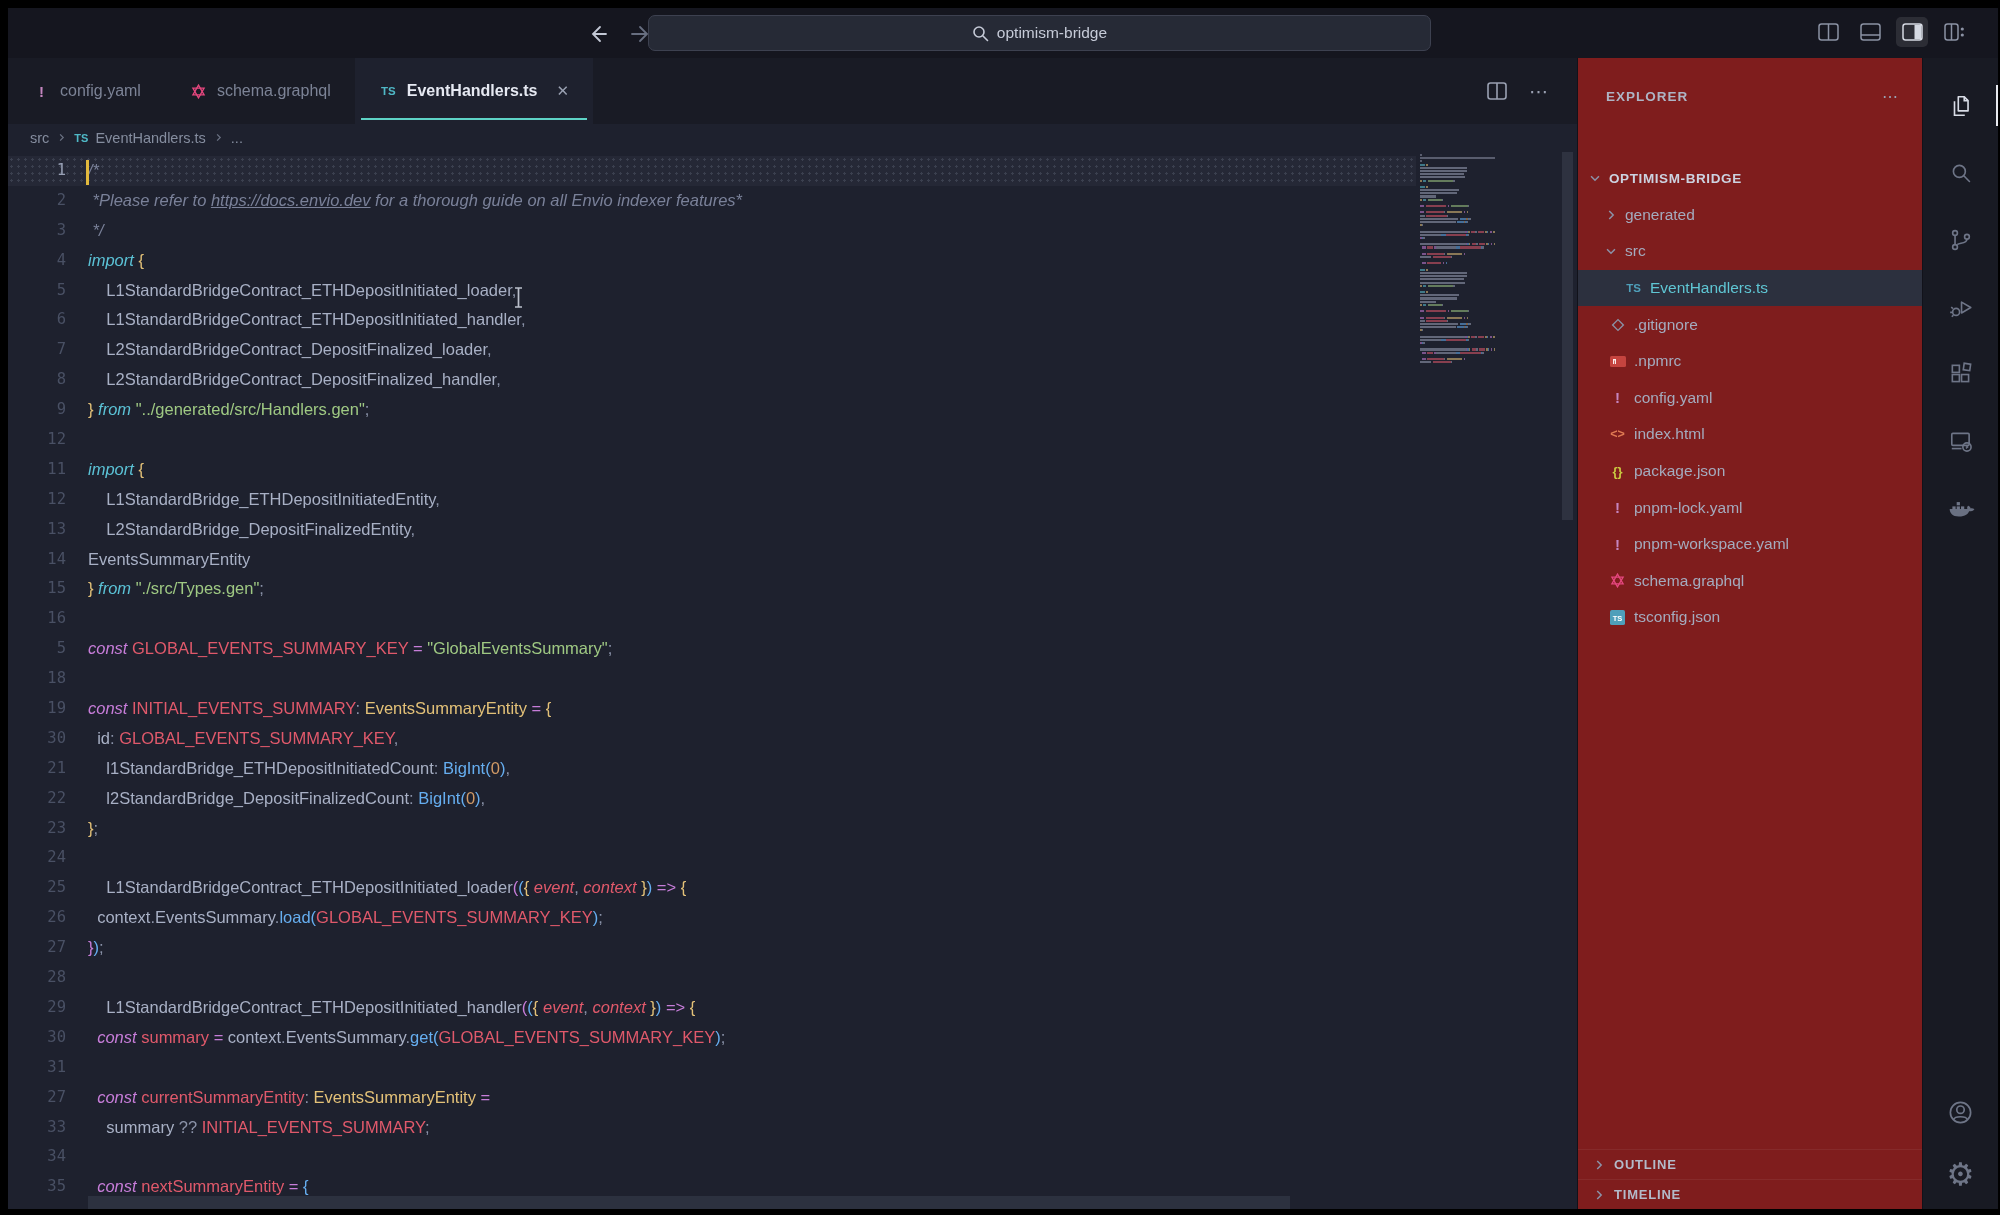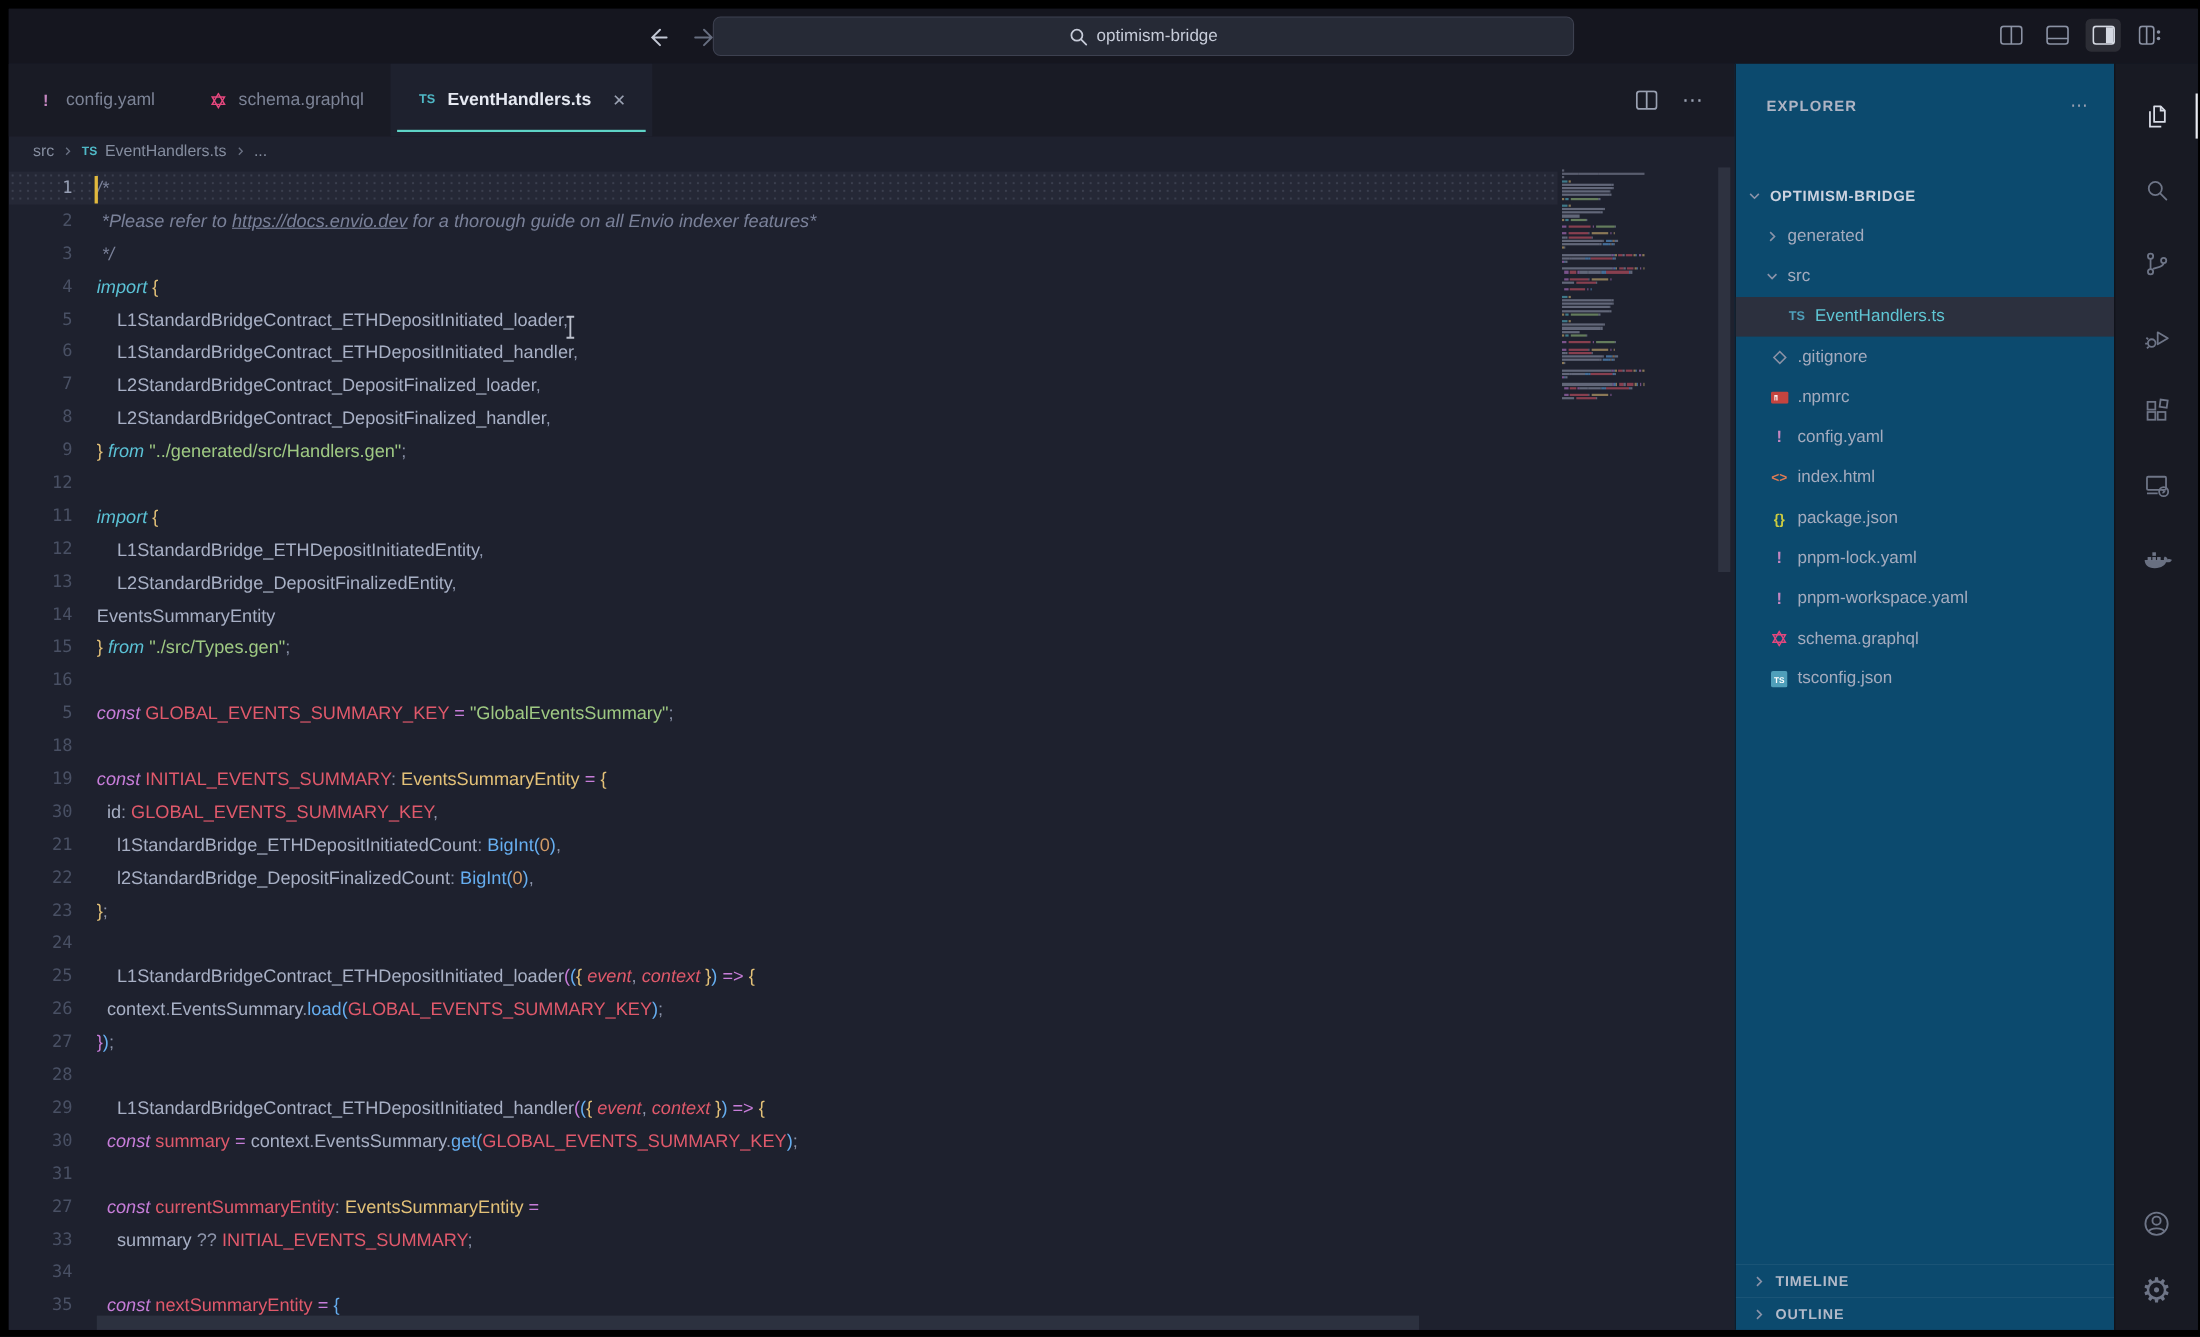--- a/index.html
+++ b/index.html
@@ -52,21 +52,21 @@
   .tk-d{color:#a8b0c5;}
   .tk-g{color:#8b93a9;}
   .cursor{position:absolute;left:78px;top:8px;width:3px;height:25px;background:#e2b93d;}
   .ibeam{position:absolute;left:503px;top:134px;opacity:.9;}
   .minimap{position:absolute;left:1412px;top:2px;width:138px;}
   .mrow{display:flex;height:2.1px;margin-bottom:1.1px;}
   .mrow span{height:2.1px;display:inline-block;opacity:.55;}
   .vscroll{position:absolute;left:1554px;top:0;width:11px;height:368px;background:rgba(130,140,162,0.16);}
   .hscroll{position:absolute;left:80px;bottom:0;width:1202px;height:13px;background:rgba(130,140,162,0.15);}
   
-  .sidebar{position:relative;width:345px;background:#0c4a6e;border-left:1px solid #11121a;}
+  .sidebar{position:relative;width:345px;background:#7f1d1d;border-left:1px solid #11121a;}
   .sb-header{height:62px;display:flex;align-items:center;padding:14px 22px 0 28px;color:#aeb4c4;font-size:13.5px;letter-spacing:1px;font-weight:bold;}
   .sb-header .more{margin-left:auto;color:#9aa1b2;font-size:16px;letter-spacing:2px;cursor:pointer;font-weight:normal;}
   .tree{position:absolute;top:102px;left:0;right:0;}
   .trow{height:36.6px;display:flex;align-items:center;gap:7px;font-size:15.5px;color:#a4abbe;cursor:pointer;}
   .trow.root{color:#ccd2e0;font-weight:bold;font-size:13.5px;letter-spacing:.6px;}
   .trow.selected{background:#2c303e;color:#5fc6d4;}
   .chev{color:#8b93a9;display:flex;align-items:center;}
   .ficon{width:19px;display:flex;align-items:center;justify-content:center;font-size:13px;font-weight:bold;flex:none;}
   .sb-sections{position:absolute;bottom:0;left:0;right:0;}
   .sbsec{height:30px;border-top:1px solid rgba(255,255,255,0.06);display:flex;align-items:center;gap:8px;padding-left:14px;color:#b3bac9;font-size:13px;letter-spacing:.8px;font-weight:bold;cursor:pointer;}
@@ -747,29 +747,29 @@
             <span>tsconfig.json</span>
           </div>
         </div>
       <div class="sb-sections" id="sections">
           <div class="sbsec">
             <span class="chev">
               <svg width="14" height="14" viewBox="0 0 16 16">
                 <path d="M6 3.5L10.5 8 6 12.5" stroke="currentColor" stroke-width="1.7" fill="none"></path>
               </svg>
             </span>
-            <span>TIMELINE</span>
+            <span>OUTLINE</span>
           </div>
           <div class="sbsec">
             <span class="chev">
               <svg width="14" height="14" viewBox="0 0 16 16">
                 <path d="M6 3.5L10.5 8 6 12.5" stroke="currentColor" stroke-width="1.7" fill="none"></path>
               </svg>
             </span>
-            <span>OUTLINE</span>
+            <span>TIMELINE</span>
           </div>
         </div>
     </div>
 
     <div class="activitybar">
       <div class="abtop" id="ab-top">
           <div class="abicon active">
             <svg width="26" height="26" viewBox="0 0 24 24">
               <path d="M9.5 3.5h5.5l3.5 3.5v9.5h-9z" stroke="currentColor" stroke-width="1.5" fill="none" stroke-linejoin="round"></path>
               <path d="M15 3.5v3.5h3.5" stroke="currentColor" stroke-width="1.5" fill="none"></path>

